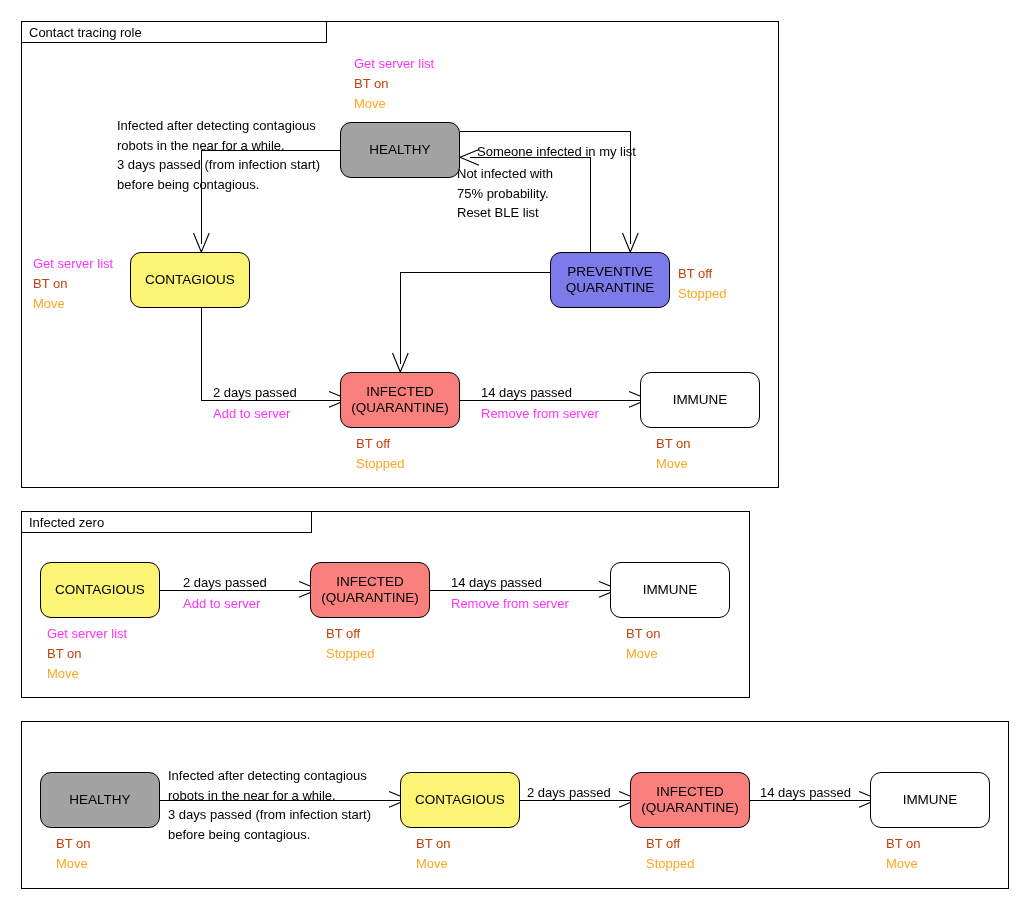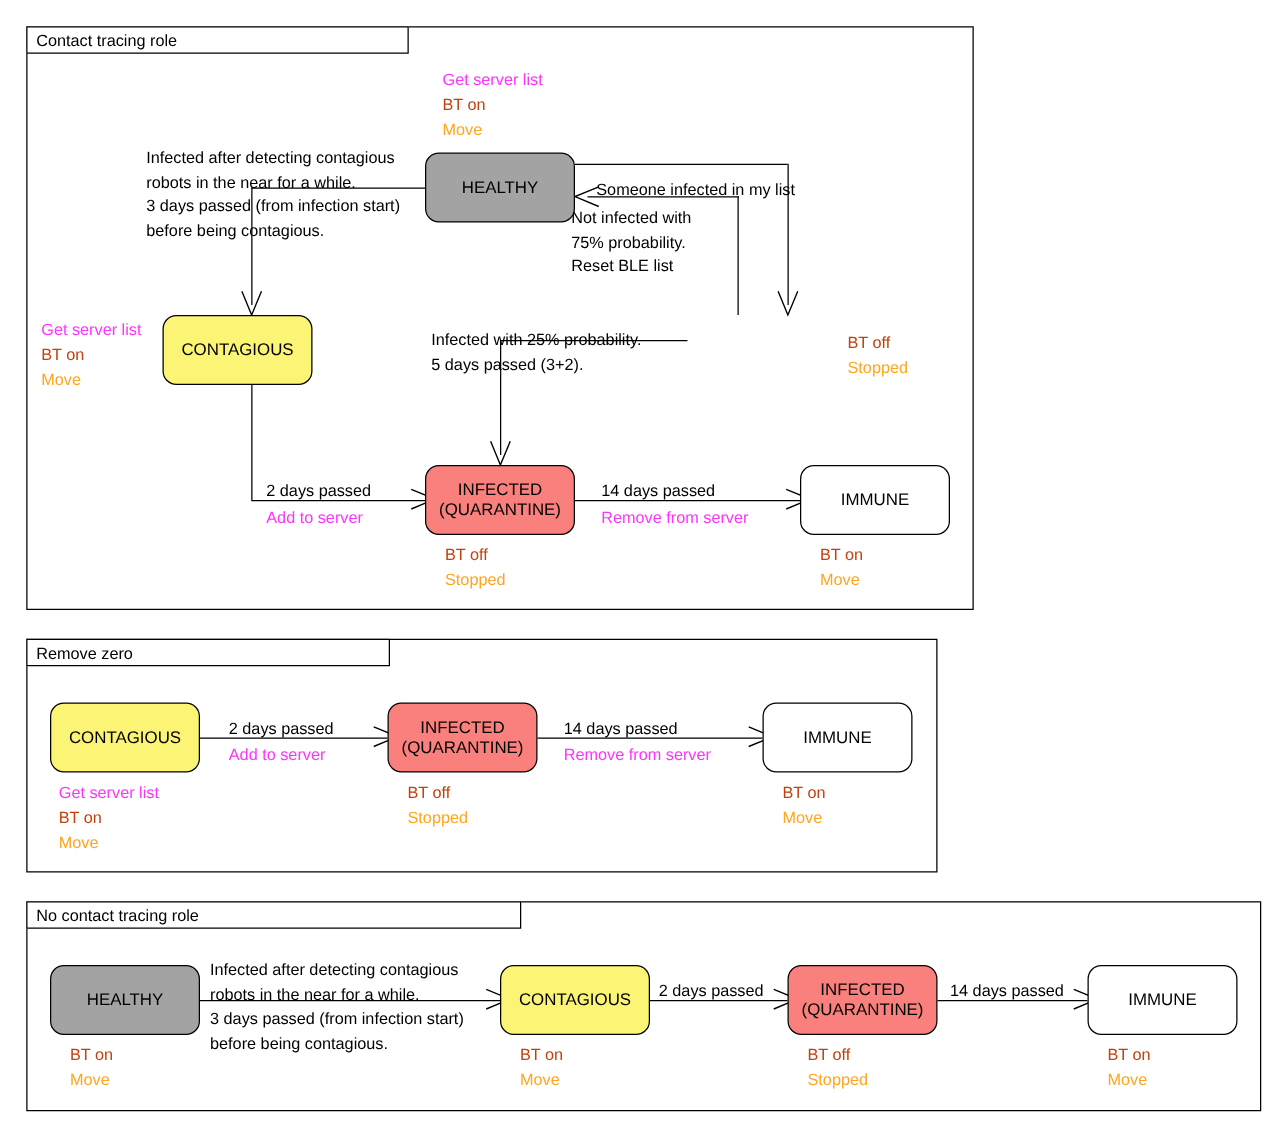--- a/index.html
+++ b/index.html
@@ -147,25 +147,27 @@
 
   <div class="lbl" style="left:457px; top:164px;">Not infected with
 75% probability.
 Reset BLE list</div>
   <div class="v-line" style="left:590px; top:157px; height:95px;"></div>
   <div class="h-line" style="left:470px; top:157px; width:121px;"></div>
   <svg class="arrow" style="left:458px; top:148px; width:22px; height:20px;" viewBox="0 0 22 20">
     <path d="M21 1.5 L2 9.3 L21 17.2"></path>
   </svg>
 
+  <div class="node preventive" style="left:550px; top:252px; width:120px; height:56px;">
+    <span>PREVENTIVE
+QUARANTINE</span>
+  </div>
   <div class="lbl grey" style="left:678px; top:264px;">BT off</div>
   <div class="lbl orange" style="left:678px; top:284px;">Stopped</div>
 
-  <div class="lbl" style="left:345px; top:262px;">Infected with 25% probability.
-5 days passed (3+2).</div>
   <div class="h-line" style="left:400px; top:272px; width:150px;"></div>
   <div class="v-line" style="left:400px; top:272px; height:92px;"></div>
   <svg class="arrow" style="left:391px; top:352px; width:20px; height:22px;" viewBox="0 0 20 22">
     <path d="M1.5 1 L9.3 20 L17.2 1"></path>
   </svg>
 
   <div class="v-line" style="left:201px; top:308px; height:92px;"></div>
   <div class="h-line" style="left:201px; top:400px; width:139px;"></div>
   <svg class="arrow" style="left:328px; top:390px; width:22px; height:20px;" viewBox="0 0 22 20">
     <path d="M1 1.5 L20 9.3 L1 17.2"></path>
@@ -187,21 +189,21 @@
   <div class="lbl" style="left:481px; top:383px;">14 days passed</div>
   <div class="lbl pink" style="left:481px; top:404px;">Remove from server</div>
 
   <div class="node immune" style="left:640px; top:372px; width:120px; height:56px;">
     <span>IMMUNE</span>
   </div>
   <div class="lbl grey" style="left:656px; top:434px;">BT on</div>
   <div class="lbl orange" style="left:656px; top:454px;">Move</div>
 
   <div class="frame" style="left:21px; top:511px; width:729px; height:187px;"></div>
-  <div class="frame-tab" style="left:21px; top:511px; width:291px; height:22px;"><span>Remove zero</span></div>
+  <div class="frame-tab" style="left:21px; top:511px; width:291px; height:22px;"><span>Infected zero</span></div>
 
   <div class="node contagious" style="left:40px; top:562px; width:120px; height:56px;">
     <span>CONTAGIOUS</span>
   </div>
   <div class="lbl pink" style="left:47px; top:624px;">Get server list</div>
   <div class="lbl grey" style="left:47px; top:644px;">BT on</div>
   <div class="lbl orange" style="left:47px; top:664px;">Move</div>
 
   <div class="h-line" style="left:160px; top:590px; width:150px;"></div>
   <svg class="arrow" style="left:298px; top:580px; width:22px; height:20px;" viewBox="0 0 22 20">
@@ -224,21 +226,20 @@
   <div class="lbl" style="left:451px; top:573px;">14 days passed</div>
   <div class="lbl pink" style="left:451px; top:594px;">Remove from server</div>
 
   <div class="node immune" style="left:610px; top:562px; width:120px; height:56px;">
     <span>IMMUNE</span>
   </div>
   <div class="lbl grey" style="left:626px; top:624px;">BT on</div>
   <div class="lbl orange" style="left:626px; top:644px;">Move</div>
 
   <div class="frame" style="left:21px; top:721px; width:988px; height:168px;"></div>
-  <div class="frame-tab" style="left:21px; top:721px; width:396px; height:22px;"><span>No contact tracing role</span></div>
 
   <div class="node healthy" style="left:40px; top:772px; width:120px; height:56px;">
     <span>HEALTHY</span>
   </div>
   <div class="lbl grey" style="left:56px; top:834px;">BT on</div>
   <div class="lbl orange" style="left:56px; top:854px;">Move</div>
 
   <div class="h-line" style="left:160px; top:800px; width:240px;"></div>
   <svg class="arrow" style="left:388px; top:790px; width:22px; height:20px;" viewBox="0 0 22 20">
     <path d="M1 1.5 L20 9.3 L1 17.2"></path>

